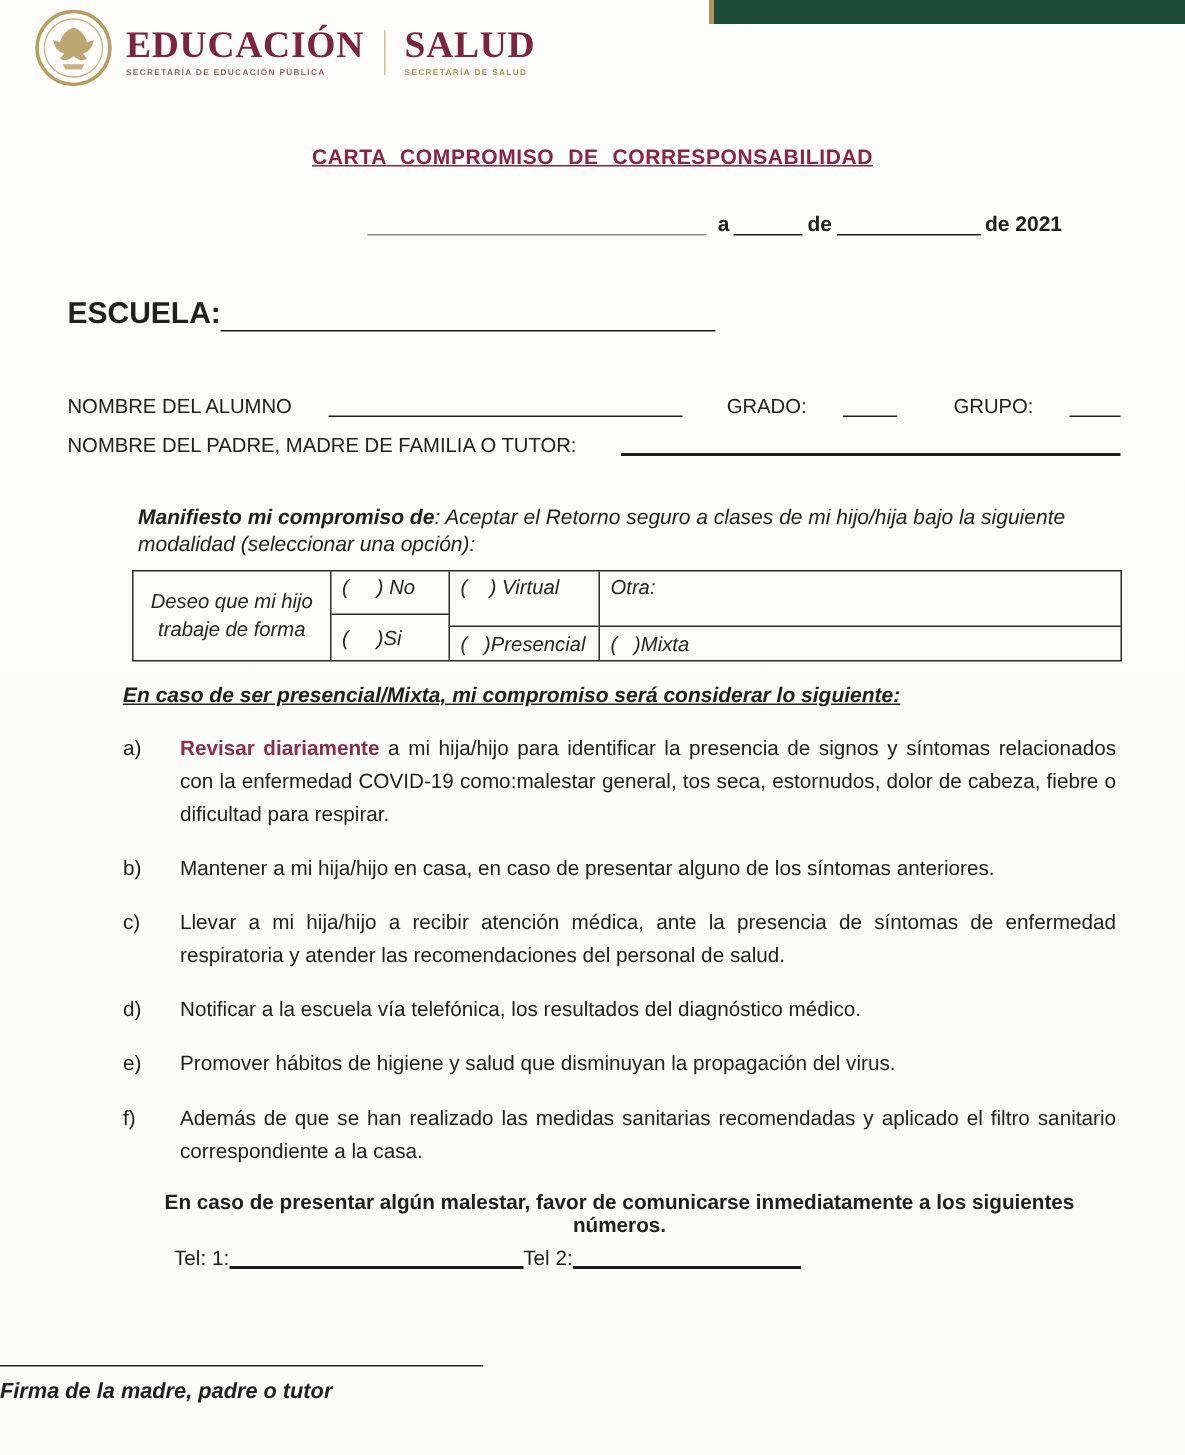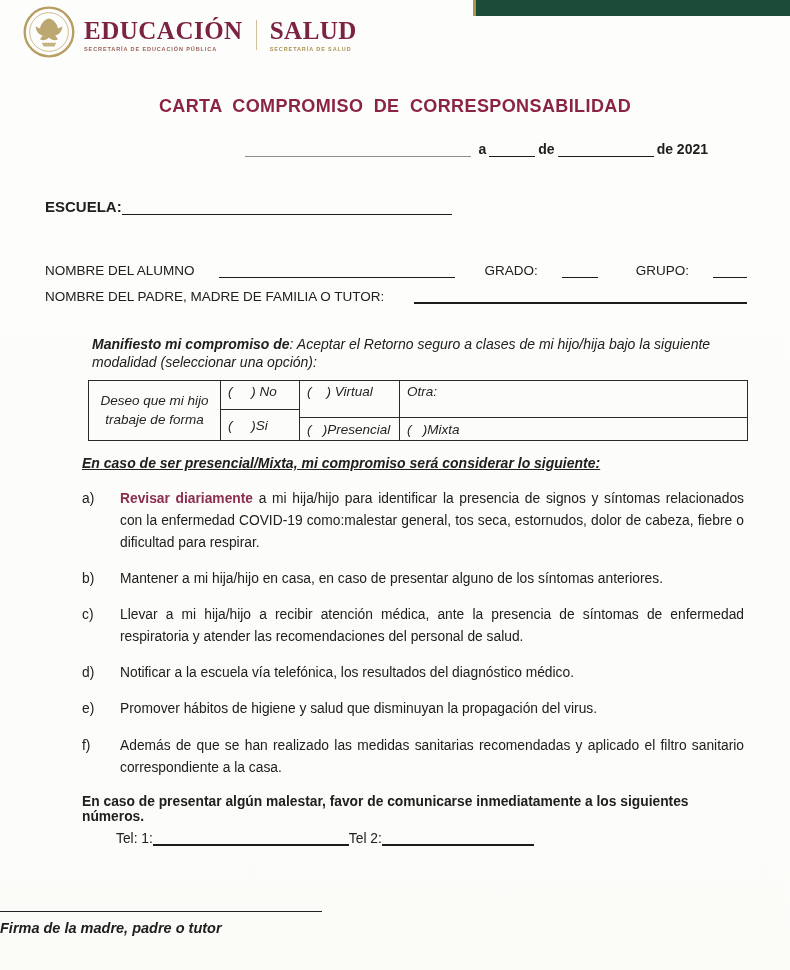--- a/index.html
+++ b/index.html
@@ -21,38 +21,38 @@
   .brand { display:flex; flex-direction:column; }
   .word { font-family:"Liberation Serif", serif; font-weight:bold; font-size:25px;
           line-height:1; color:#7c2342; letter-spacing:0.5px; }
   .sub  { font-size:5.5px; font-weight:bold; letter-spacing:0.9px; margin-top:3px; }
   .sub-edu   { color:#9a6057; }
   .sub-salud { color:#a8914f; }
   .brand-divider { width:1px; height:30px; background:#cfc09a; margin:2px 13px 0 13px; }
 
   
   .title { position:absolute; top:96px; left:0; width:100%; text-align:center;
-           font-size:18px; font-weight:bold; color:#8b2344;
-           letter-spacing:0.4px; word-spacing:5px; }
+           font-size:14px; font-weight:bold; color:#8b2344;
+           letter-spacing:0.4px; word-spacing:5px;text-decoration:underline; }
 
   
   .bl { display:inline-block; border-bottom:1.6px solid #1c1c1c; height:15px; }
   .bl-gray  { border-bottom-color:#8d8d8d; }
 
   
   .dateline { position:absolute; top:142px; left:245px; width:466px;
               display:flex; align-items:flex-end; font-size:14px; font-weight:bold; }
   .dateline .lbl { margin:0 3px; line-height:1.1; }
   .bl-place { flex:1; margin-right:4px; }
   .bl-day   { width:46px; }
   .bl-month { width:96px; }
 
   
   .schoolblock { position:absolute; top:198px; left:45px; width:700px;
-                 font-weight:bold; font-size:15px; }
+                 font-weight:bold; font-size:20px; }
   .schoolrow { display:flex; align-items:flex-end; margin-bottom:5px; }
   .bl-escuela { width:330px; }
   .bl-cct { width:188px; margin-left:6px; }
 
   
   .namesblock { position:absolute; top:263px; left:45px; width:702px; font-size:13.5px; }
   .namerow { display:flex; align-items:flex-start;gap:24px; }
   .namerow + .namerow { margin-top:10px; }
   .bl-alumno { flex:1; margin-right:5px; }
   .bl-grado  { width:36px; margin-right:14px; }
@@ -88,21 +88,21 @@
 
   
   .items { position:absolute; top:488px; left:82px; width:662px;
            font-size:13.8px; line-height:1.6; }
   .item { display:flex; margin-bottom:14px; }
   .letter { width:38px; flex-shrink:0; }
   .itext { flex:1; text-align:justify; }
   .hl { color:#8b2d4e; font-weight:bold; }
 
   
-  .contact { position:absolute; top:794px; left:82px; width:662px; font-size:13.8px; }
+  .contact { position:absolute; top:794px; left:82px; width:662px; font-size:13.8px;text-align:center; }
   .contact-heading { font-weight:bold; }
   .telline { display:flex; align-items:flex-end; margin-top:7px; margin-left:34px; }
   .bl-tel1 { width:196px; border-bottom-width:2px; }
   .bl-tel2 { width:152px; border-bottom-width:2px; }
 
   
   .signature { position:absolute; top:898px; left:0; width:100%; }
   .sigline { display:inline-block; width:322px; height:10px;
              border-bottom:1.9px solid #222; }
   .sigcaption { margin-top:4px; font-weight:bold; font-style:italic; font-size:14.5px; }

